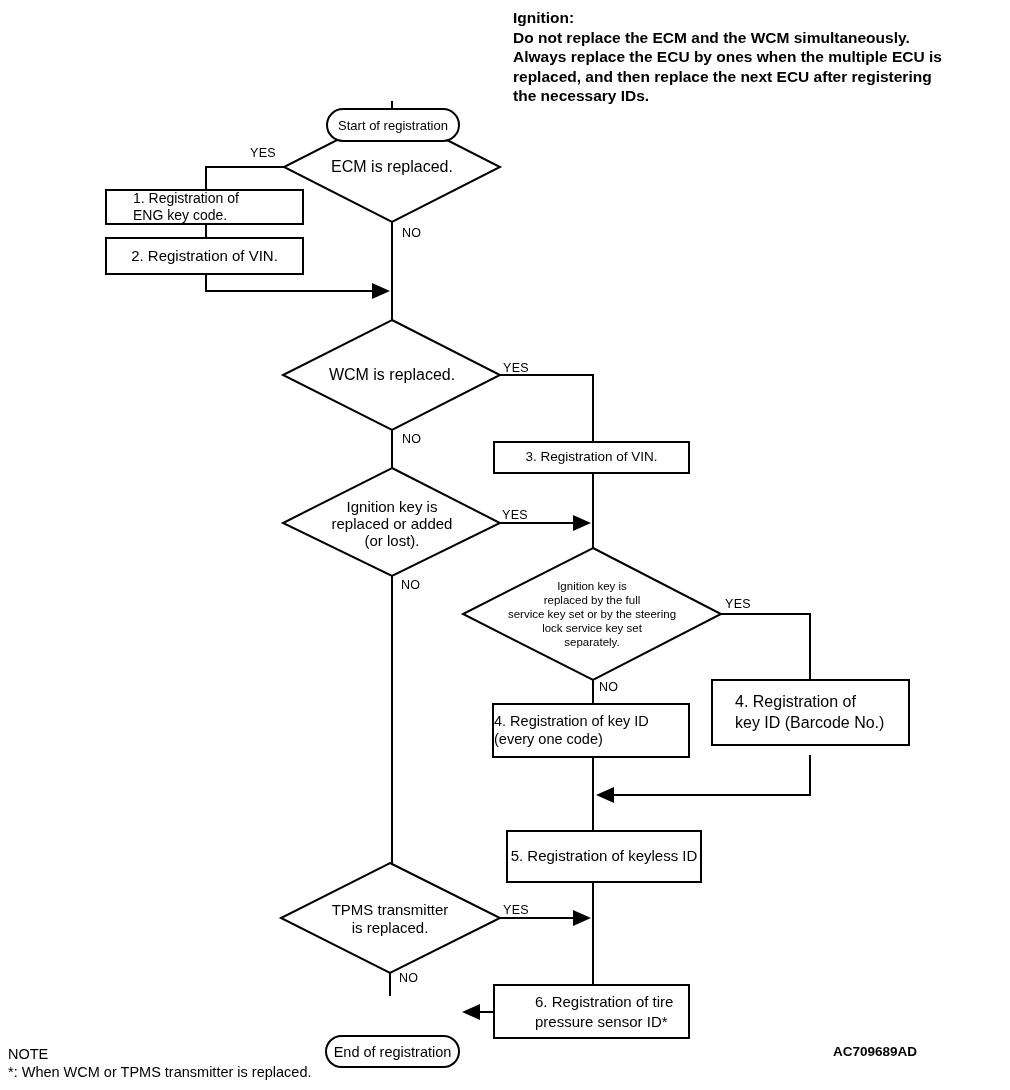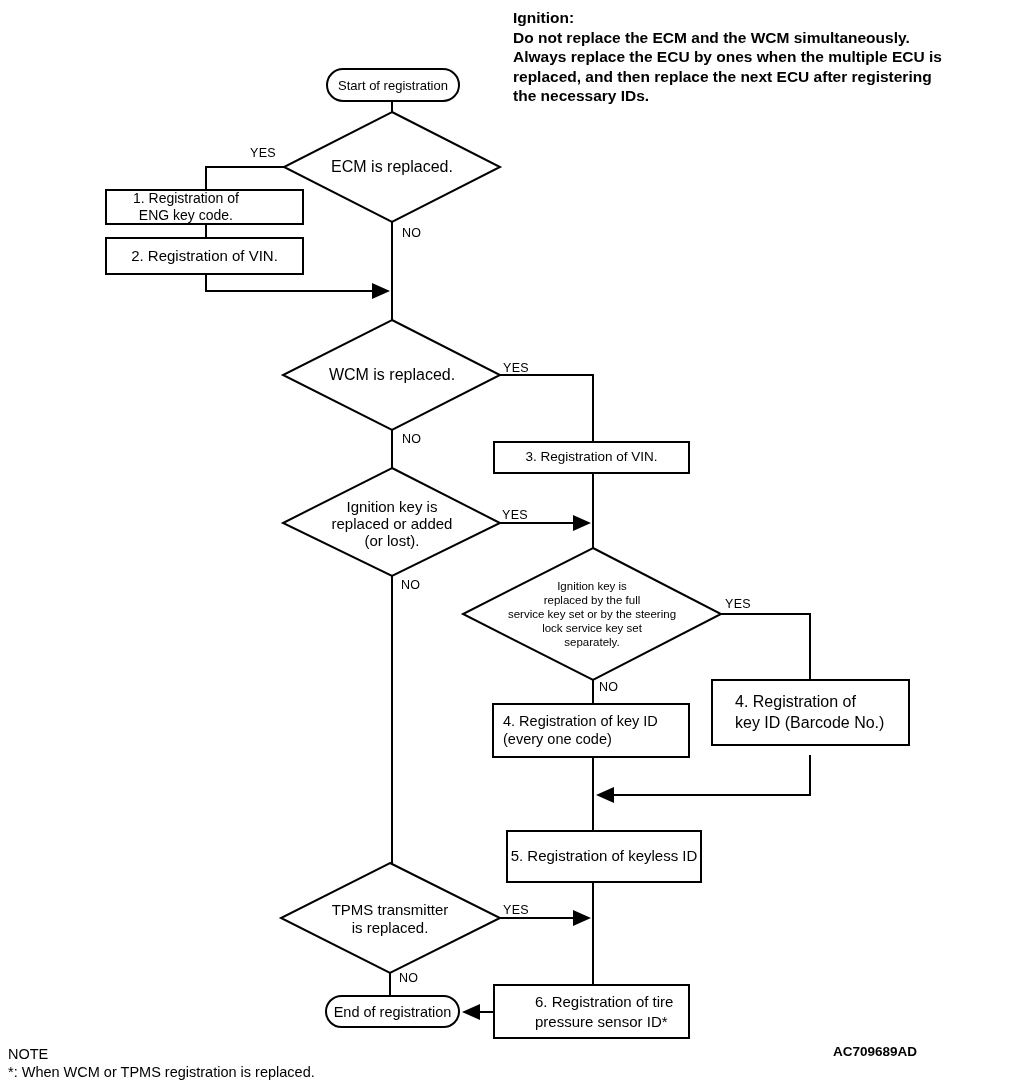--- a/index.html
+++ b/index.html
@@ -14,21 +14,21 @@
   .box {
     position:absolute; background:#ffffff; border:2px solid #000;
     box-sizing:border-box; display:flex; align-items:center;
     white-space:pre-line; line-height:1.22;
   }
   .box.centered { justify-content:center; text-align:center; }
   .terminal {
     position:absolute; background:#ffffff; border:2px solid #000;
     box-sizing:border-box; border-radius:17px;
     display:flex; align-items:center; justify-content:center;
-    text-align:center; white-space:nowrap;
+    text-align:center; white-space:nowrap;margin-top:40px;
   }
   .dtext {
     position:absolute; transform:translate(-50%,-50%);
     text-align:center; white-space:pre-line;
   }
   .blabel { position:absolute; font-size:12.5px; letter-spacing:0.3px; }
   .caution { position:absolute; left:513px; top:8px; width:496px; font-weight:bold; font-size:15.5px; line-height:19.5px; }
   .caution .body { white-space:pre-line; }
   .note { position:absolute; left:8px; top:1045px; font-size:14.5px; line-height:18px; }
   .figcode { position:absolute; left:833px; top:1044px; font-weight:bold; font-size:13.5px; }
@@ -76,25 +76,25 @@
     <div>Ignition:</div>
     <div class="body">Do not replace the ECM and the WCM simultaneously.
 Always replace the ECU by ones when the multiple ECU is
 replaced, and then replace the next ECU after registering
 the necessary IDs.</div>
   </div>
 
   <div class="terminal" style="left:326px; top:68px; width:134px; height:34px; font-size:13px;">Start of registration</div>
   <div class="terminal" style="left:325px; top:995px; width:135px; height:33px; font-size:14.5px;">End of registration</div>
 
-  <div class="box" style="left:105px; top:189px; width:199px; height:36px; padding-left:26px; font-size:14px;text-align:center;">1. Registration of
+  <div class="box" style="left:105px; top:189px; width:199px; height:36px; padding-left:26px; font-size:14px;">1. Registration of
 ENG key code.</div>
   <div class="box centered" style="left:105px; top:237px; width:199px; height:38px; font-size:15px;">2. Registration of VIN.</div>
   <div class="box centered" style="left:493px; top:441px; width:197px; height:33px; font-size:13.5px;">3. Registration of VIN.</div>
-  <div class="box" style="left:492px; top:703px; width:198px; height:55px; padding-left:9px; font-size:14.5px;">4. Registration of key ID
+  <div class="box" style="left:492px; top:703px; width:198px; height:55px; font-size:14.5px;">4. Registration of key ID
 (every one code)</div>
   <div class="box" style="left:711px; top:679px; width:199px; height:67px; padding-left:22px; font-size:16px; line-height:1.3;">4. Registration of
 key ID (Barcode No.)</div>
   <div class="box centered" style="left:493px; top:830px; width:196px; height:53px; font-size:15px;margin-left:13px;">5. Registration of keyless ID</div>
   <div class="box" style="left:493px; top:984px; width:197px; height:55px; padding-left:40px; font-size:15px; line-height:1.27;">6. Registration of tire
 pressure sensor ID*</div>
 
   <div class="dtext" style="left:392px; top:167px; width:210px; font-size:16px;">ECM is replaced.</div>
   <div class="dtext" style="left:392px; top:375px; width:210px; font-size:16px;">WCM is replaced.</div>
   <div class="dtext" style="left:392px; top:523px; width:210px; font-size:15px; line-height:17px;">Ignition key is
@@ -114,17 +114,17 @@
   <div class="blabel" style="left:402px; top:432px;">NO</div>
   <div class="blabel" style="left:502px; top:508px;">YES</div>
   <div class="blabel" style="left:401px; top:578px;">NO</div>
   <div class="blabel" style="left:725px; top:597px;">YES</div>
   <div class="blabel" style="left:599px; top:680px;">NO</div>
   <div class="blabel" style="left:503px; top:903px;">YES</div>
   <div class="blabel" style="left:399px; top:971px;">NO</div>
 
   <div class="note">
     <div>NOTE</div>
-    <div>*: When WCM or TPMS registration is replaced.</div>
+    <div>*: When WCM or TPMS transmitter is replaced.</div>
   </div>
   <div class="figcode">AC709689AD</div>
 
 </div>
 
 </body></html>

